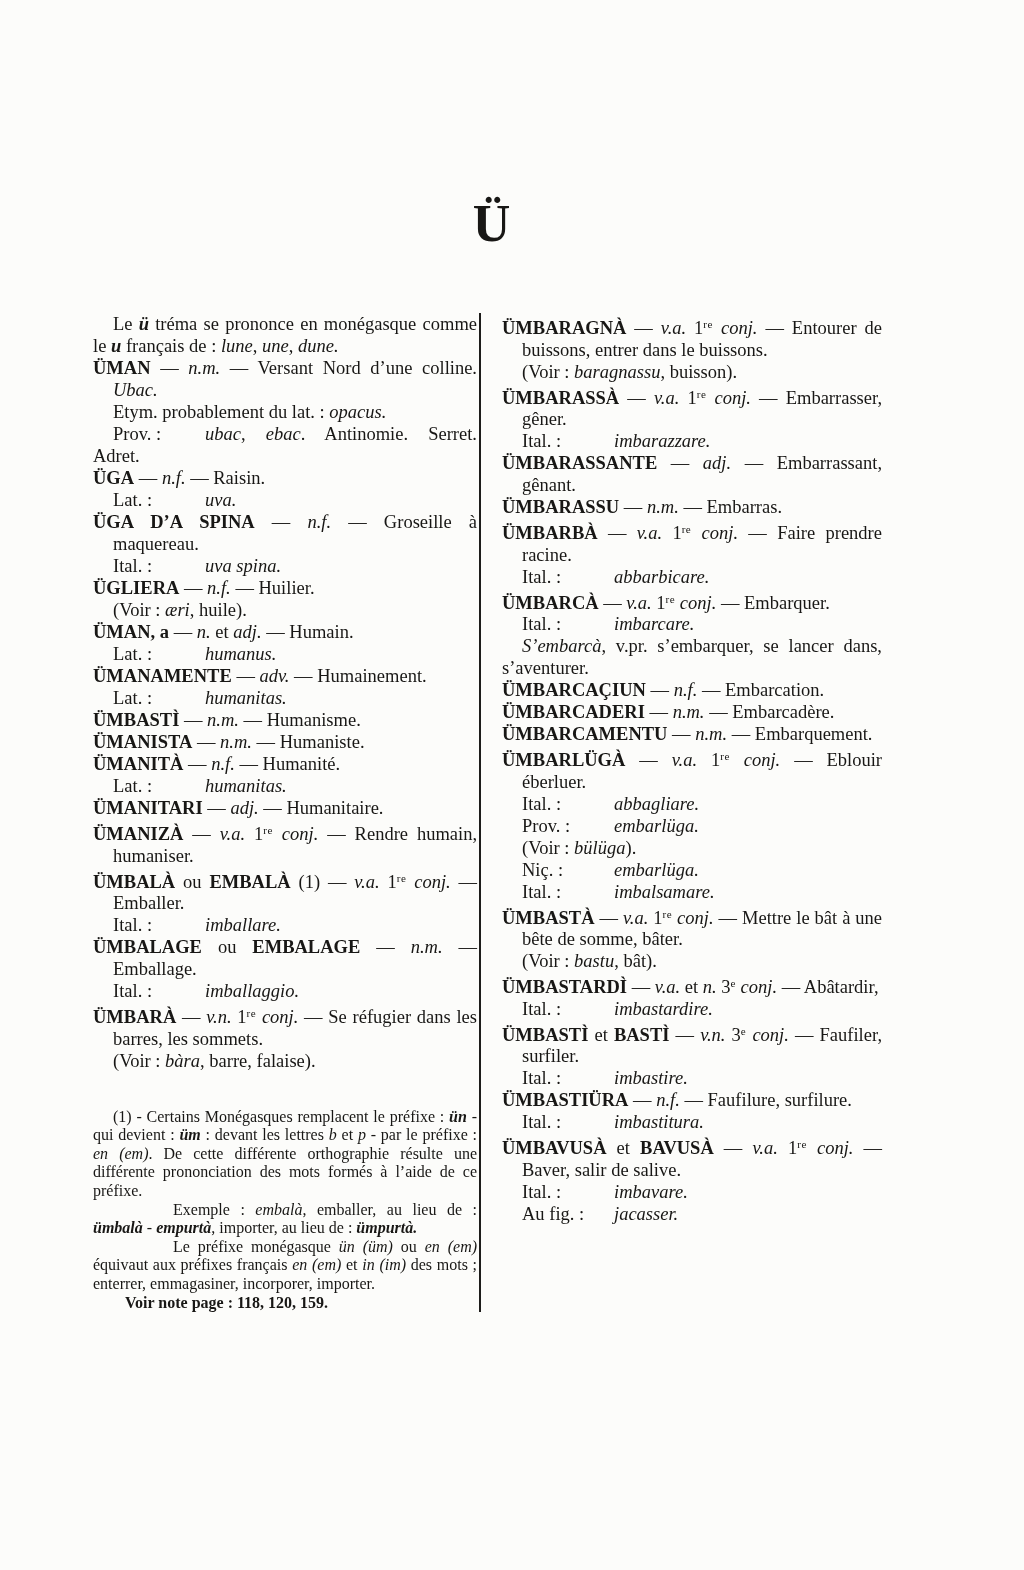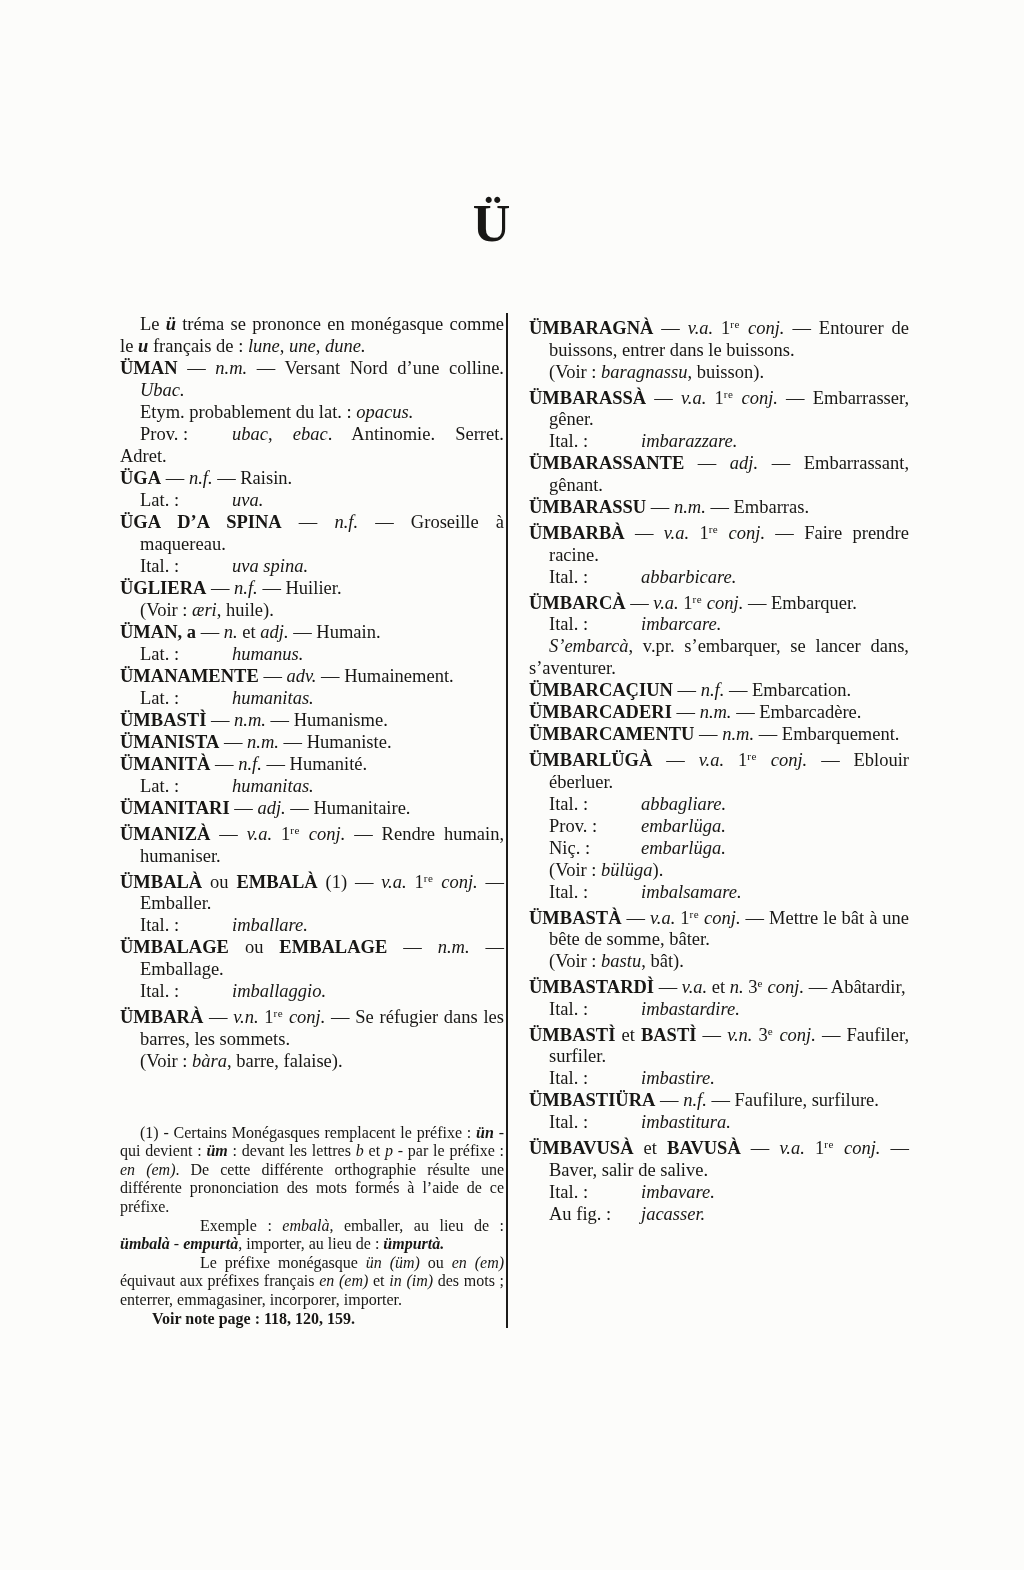--- a/index.html
+++ b/index.html
@@ -16,21 +16,21 @@
     position:absolute;
     top:198px;left:103px;width:778px;
     text-align:center;
     font-size:52px;
     font-weight:bold;
     line-height:1;
     letter-spacing:1px;
   }
   .columns{
     position:absolute;
-    top:313px;left:120px;width:784px;
+    top:313px;left:93px;width:784px;
     display:flex;
     align-items:flex-start;
   }
   .col-left{width:384px;flex:0 0 auto;}
   .divider{
     flex:0 0 auto;
     width:2px;
     align-self:stretch;
     background:#1d1c1a;
     margin-left:2px;
@@ -38,21 +38,21 @@
   .col-right{flex:0 0 auto;width:380px;padding-left:21px;}
   p{
     margin:0;
     font-size:18.5px;
     line-height:22px;
     text-align:justify;
   }
   p.entry{padding-left:20px;text-indent:-20px;}
   p.sub{text-indent:20px;}
   p.intro{text-indent:20px;}
-  .footnote{margin-top:52px;}
+  .footnote{margin-top:36px;}
   .footnote p{font-size:16px;line-height:18.6px;}
   p.fn{text-indent:20px;}
   p.fn2{text-indent:80px;}
   p.fn-ref{text-indent:32px;}
   .seg-r{font-weight:normal;font-style:normal;}
   .seg-b{font-weight:bold;}
   .seg-i{font-style:italic;}
   .seg-bi{font-weight:bold;font-style:italic;}
   .seg-sup{font-size:0.6em;vertical-align:0.5em;letter-spacing:0.5px;}
   .seg-tab{display:inline-block;min-width:92px;text-indent:0;}
@@ -111,22 +111,22 @@
         <p class="sub"><span class="seg-tab">Ital. :</span><span class="seg-i">abbarbicare.</span></p>
         <p class="entry"><span class="seg-b">ÜMBARCÀ</span><span class="seg-r"> — </span><span class="seg-i">v.a.</span><span class="seg-r"> 1</span><span class="seg-sup">re</span><span class="seg-r"> </span><span class="seg-i">conj.</span><span class="seg-r"> — Embarquer.</span></p>
         <p class="sub"><span class="seg-tab">Ital. :</span><span class="seg-i">imbarcare.</span></p>
         <p class="sub"><span class="seg-i">S’embarcà</span><span class="seg-r">, v.pr. s’embarquer, se lancer dans, s’aventurer.</span></p>
         <p class="entry"><span class="seg-b">ÜMBARCAÇIUN</span><span class="seg-r"> — </span><span class="seg-i">n.f.</span><span class="seg-r"> — Embarcation.</span></p>
         <p class="entry"><span class="seg-b">ÜMBARCADERI</span><span class="seg-r"> — </span><span class="seg-i">n.m.</span><span class="seg-r"> — Embarcadère.</span></p>
         <p class="entry"><span class="seg-b">ÜMBARCAMENTU</span><span class="seg-r"> — </span><span class="seg-i">n.m.</span><span class="seg-r"> — Embarquement.</span></p>
         <p class="entry"><span class="seg-b">ÜMBARLÜGÀ</span><span class="seg-r"> — </span><span class="seg-i">v.a.</span><span class="seg-r"> 1</span><span class="seg-sup">re</span><span class="seg-r"> </span><span class="seg-i">conj.</span><span class="seg-r"> — Eblouir éberluer.</span></p>
         <p class="sub"><span class="seg-tab">Ital. :</span><span class="seg-i">abbagliare.</span></p>
         <p class="sub"><span class="seg-tab">Prov. :</span><span class="seg-i">embarlüga.</span></p>
+        <p class="sub"><span class="seg-r">(Voir : </span><span class="seg-i">bülüga</span><span class="seg-r">).</span></p>
         <p class="sub"><span class="seg-tab">Niç. :</span><span class="seg-i">embarlüga.</span></p>
-        <p class="sub"><span class="seg-r">(Voir : </span><span class="seg-i">bülüga</span><span class="seg-r">).</span></p>
         <p class="sub"><span class="seg-tab">Ital. :</span><span class="seg-i">imbalsamare.</span></p>
         <p class="entry"><span class="seg-b">ÜMBASTÀ</span><span class="seg-r"> — </span><span class="seg-i">v.a.</span><span class="seg-r"> 1</span><span class="seg-sup">re</span><span class="seg-r"> </span><span class="seg-i">conj.</span><span class="seg-r"> — Mettre le bât à une bête de somme, bâter.</span></p>
         <p class="sub"><span class="seg-r">(Voir : </span><span class="seg-i">bastu</span><span class="seg-r">, bât).</span></p>
         <p class="entry"><span class="seg-b">ÜMBASTARDÌ</span><span class="seg-r"> — </span><span class="seg-i">v.a.</span><span class="seg-r"> et </span><span class="seg-i">n.</span><span class="seg-r"> 3</span><span class="seg-sup">e</span><span class="seg-r"> </span><span class="seg-i">conj.</span><span class="seg-r"> — Abâtardir,</span></p>
         <p class="sub"><span class="seg-tab">Ital. :</span><span class="seg-i">imbastardire.</span></p>
         <p class="entry"><span class="seg-b">ÜMBASTÌ</span><span class="seg-r"> et </span><span class="seg-b">BASTÌ</span><span class="seg-r"> — </span><span class="seg-i">v.n.</span><span class="seg-r"> 3</span><span class="seg-sup">e</span><span class="seg-r"> </span><span class="seg-i">conj.</span><span class="seg-r"> — Faufiler, surfiler.</span></p>
         <p class="sub"><span class="seg-tab">Ital. :</span><span class="seg-i">imbastire.</span></p>
         <p class="entry"><span class="seg-b">ÜMBASTIÜRA</span><span class="seg-r"> — </span><span class="seg-i">n.f.</span><span class="seg-r"> — Faufilure, surfilure.</span></p>
         <p class="sub"><span class="seg-tab">Ital. :</span><span class="seg-i">imbastitura.</span></p>
         <p class="entry"><span class="seg-b">ÜMBAVUSÀ</span><span class="seg-r"> et </span><span class="seg-b">BAVUSÀ</span><span class="seg-r"> — </span><span class="seg-i">v.a.</span><span class="seg-r"> 1</span><span class="seg-sup">re</span><span class="seg-r"> </span><span class="seg-i">conj.</span><span class="seg-r"> — Baver, salir de salive.</span></p>

